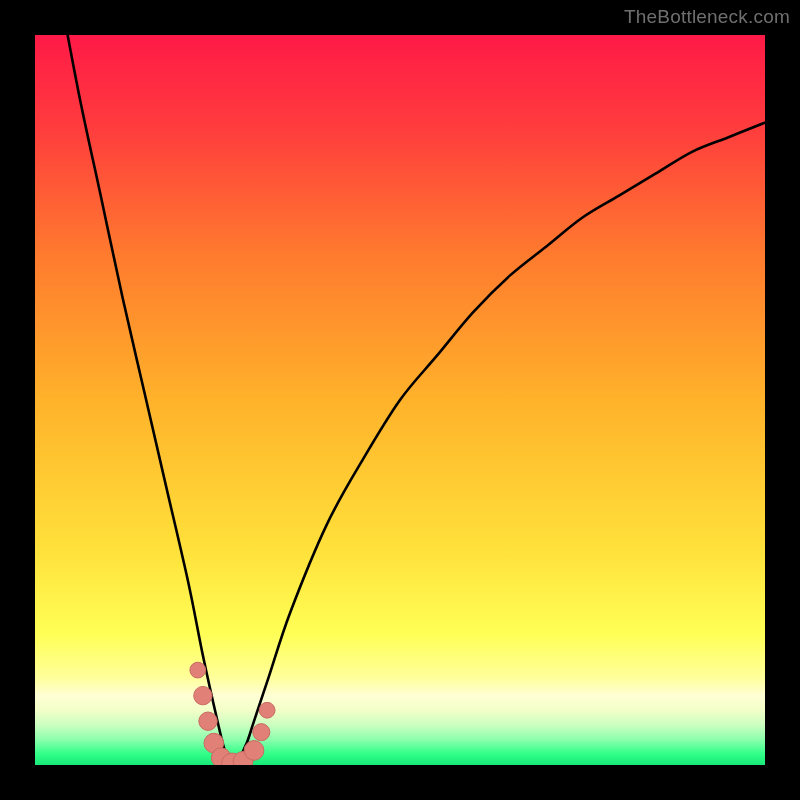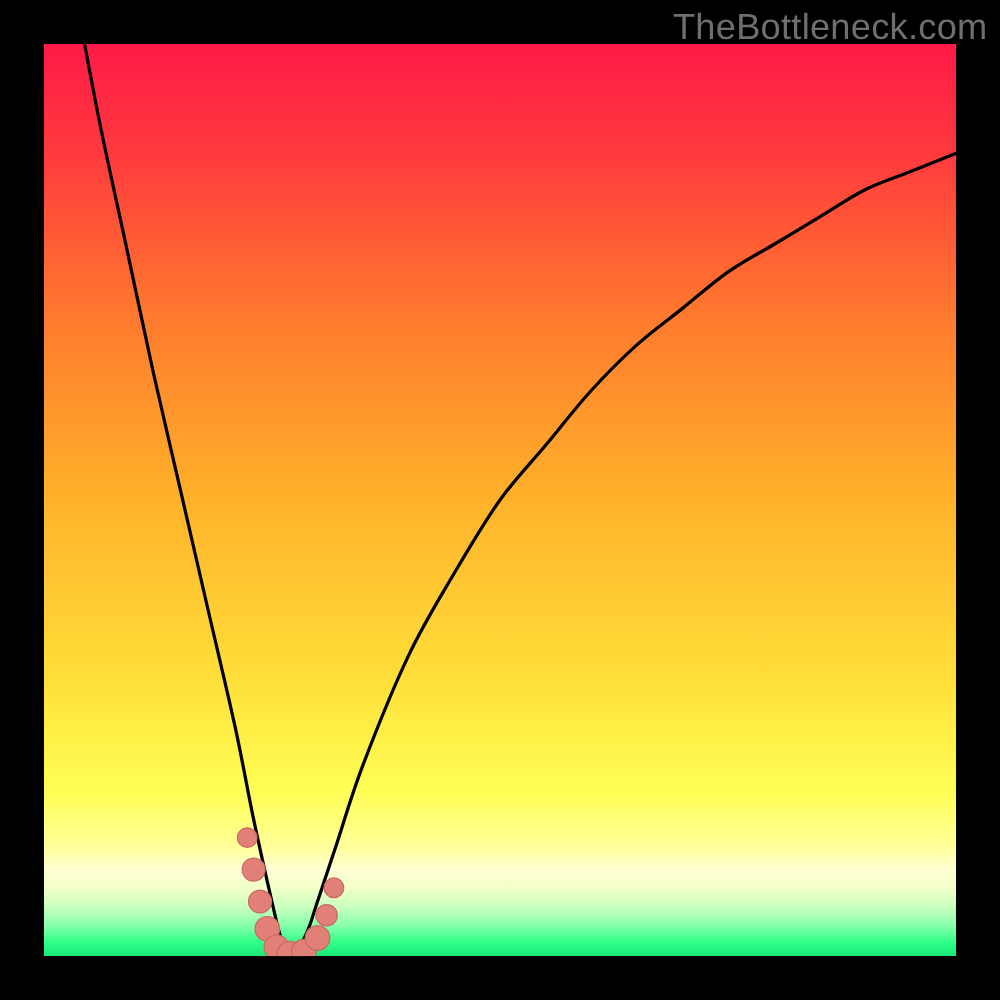--- a/index.html
+++ b/index.html
@@ -39,21 +39,21 @@
     left: 0;
     top: 0;
     width: 100%;
     height: 100%;
   }
   .watermark {
     position: absolute;
     top: 6px;
     right: 10px;
     color: #6f6f6f;
-    font-size: 29px;
+    font-size: 19px;
     font-weight: 500;
     letter-spacing: 0.2px;
   }
 </style>
 </head>
 <body>
 
 <div class="frame">
 
   <div class="plot-area">

